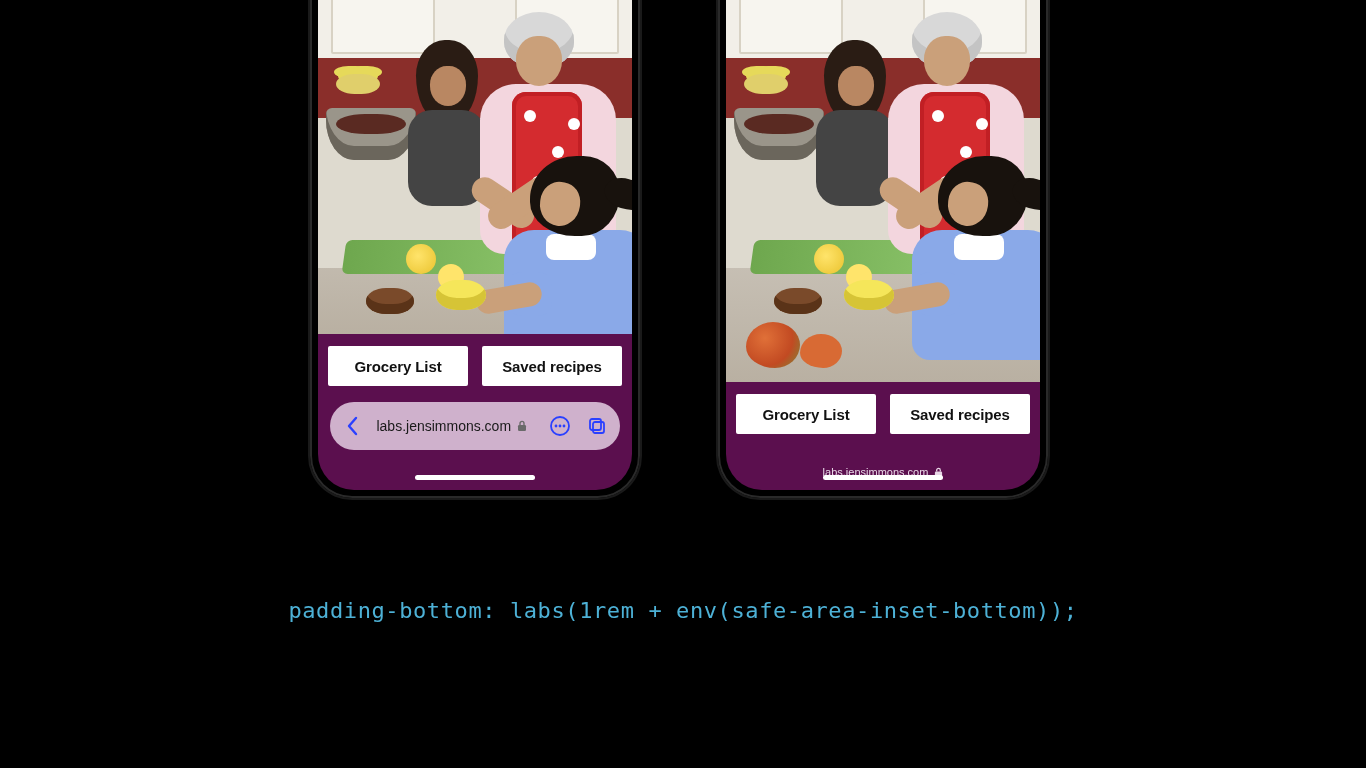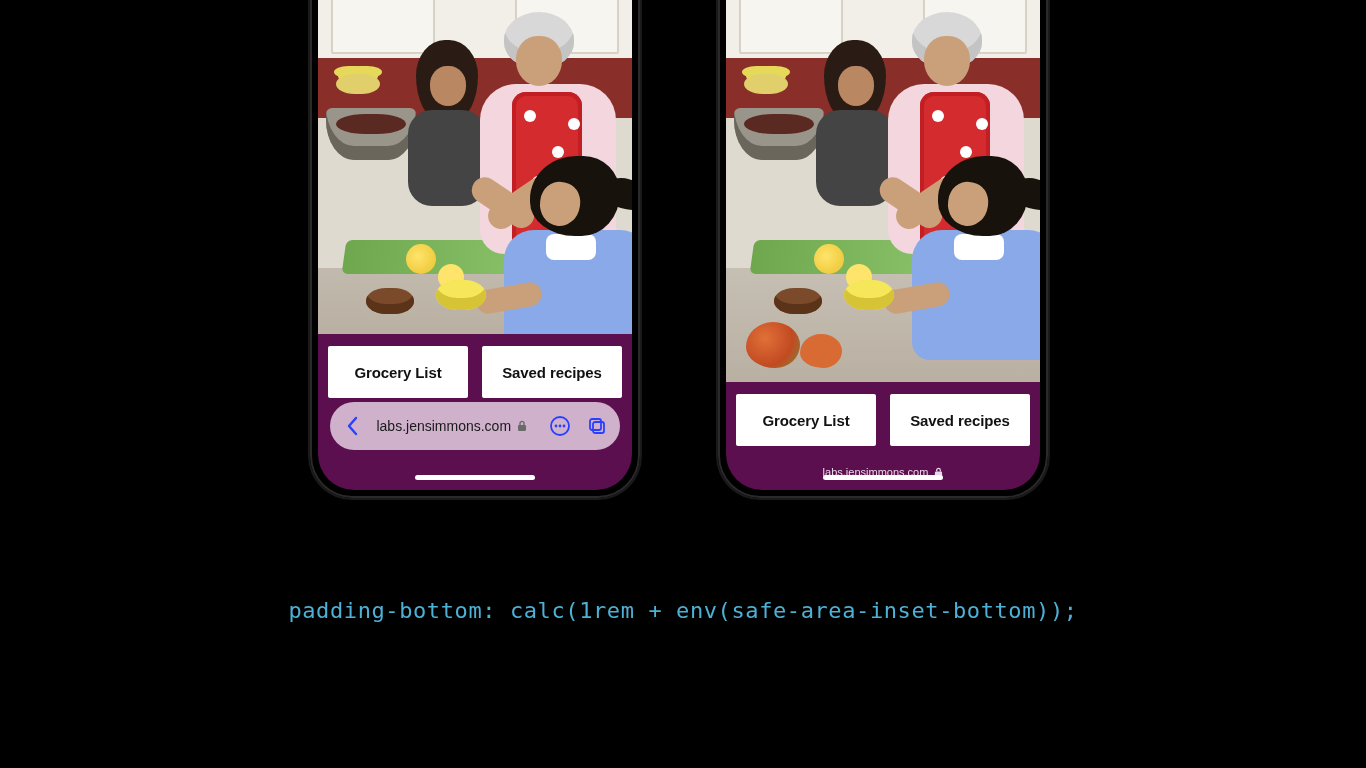--- a/index.html
+++ b/index.html
@@ -142,21 +142,21 @@
                    background:#8aa9e8; border-radius:14px; }
 
   
   .btnrow {
     position: absolute; left:10px; right:10px;
     display:flex; gap:14px;
   }
   .phone-left  .btnrow { top: 358px; }
   .phone-right .btnrow { top: 406px; }
   .btnrow .btn {
-    flex:1; height:52px; background:#fff; border-radius:2px;
+    flex:1; height:40px; background:#fff; border-radius:2px;
     display:flex; align-items:center; justify-content:center;
     color:#111; font-weight:700; font-size:15px; letter-spacing:-.1px;
   }
 
   
   .safari-pill {
     position:absolute; left:12px; right:12px; top:414px; height:48px;
     background:rgba(233,214,232,.82);
     border-radius:24px;
     display:flex; align-items:center;
@@ -330,15 +330,15 @@
               <rect x="1" y="5" width="8" height="6" rx="1.2" fill="#e9d7e7"></rect>
               <path d="M3 5V3.4a2 2 0 0 1 4 0V5" fill="none" stroke="#e9d7e7" stroke-width="1.4"></path>
             </svg>
         </span>
       </div>
 
       <div class="home-ind"></div>
     </div>
   </div>
 
-  <div class="codeline">padding-bottom: calc(1rem + env(safe-area-inset-bottom));</div>
+  <div class="codeline">padding-bottom: labs(1rem + env(safe-area-inset-bottom));</div>
 
 </div>
 
 </body></html>

